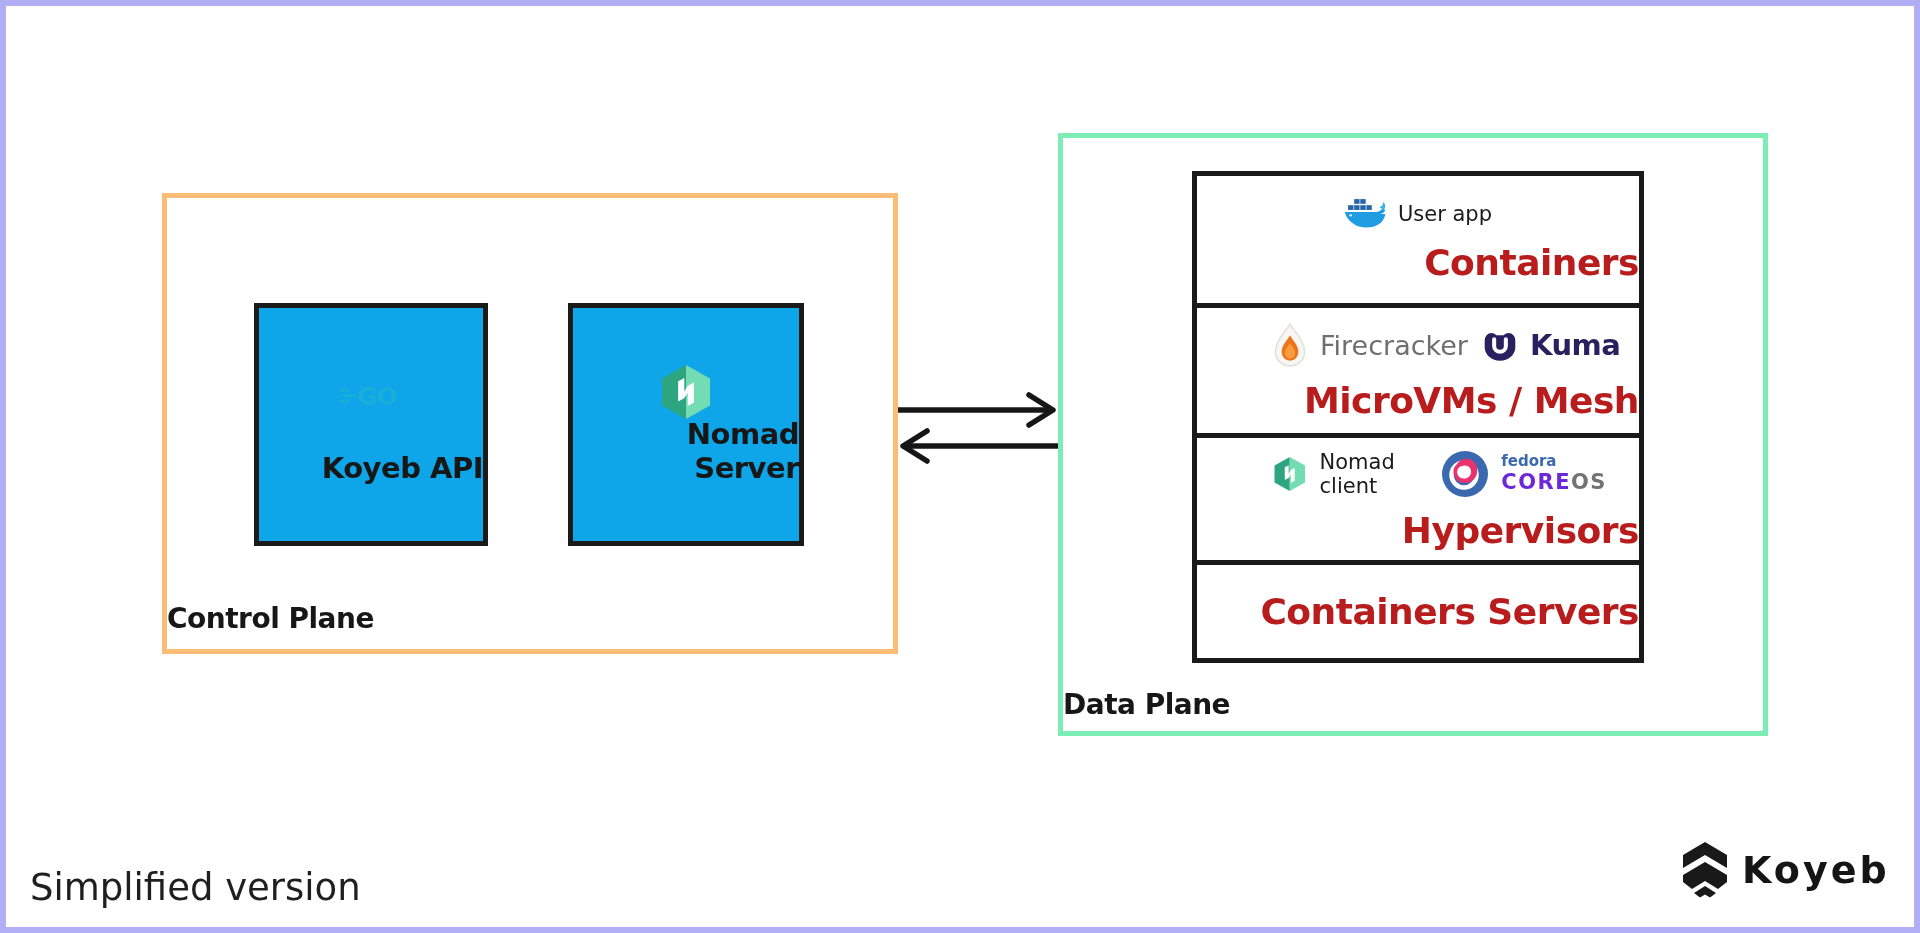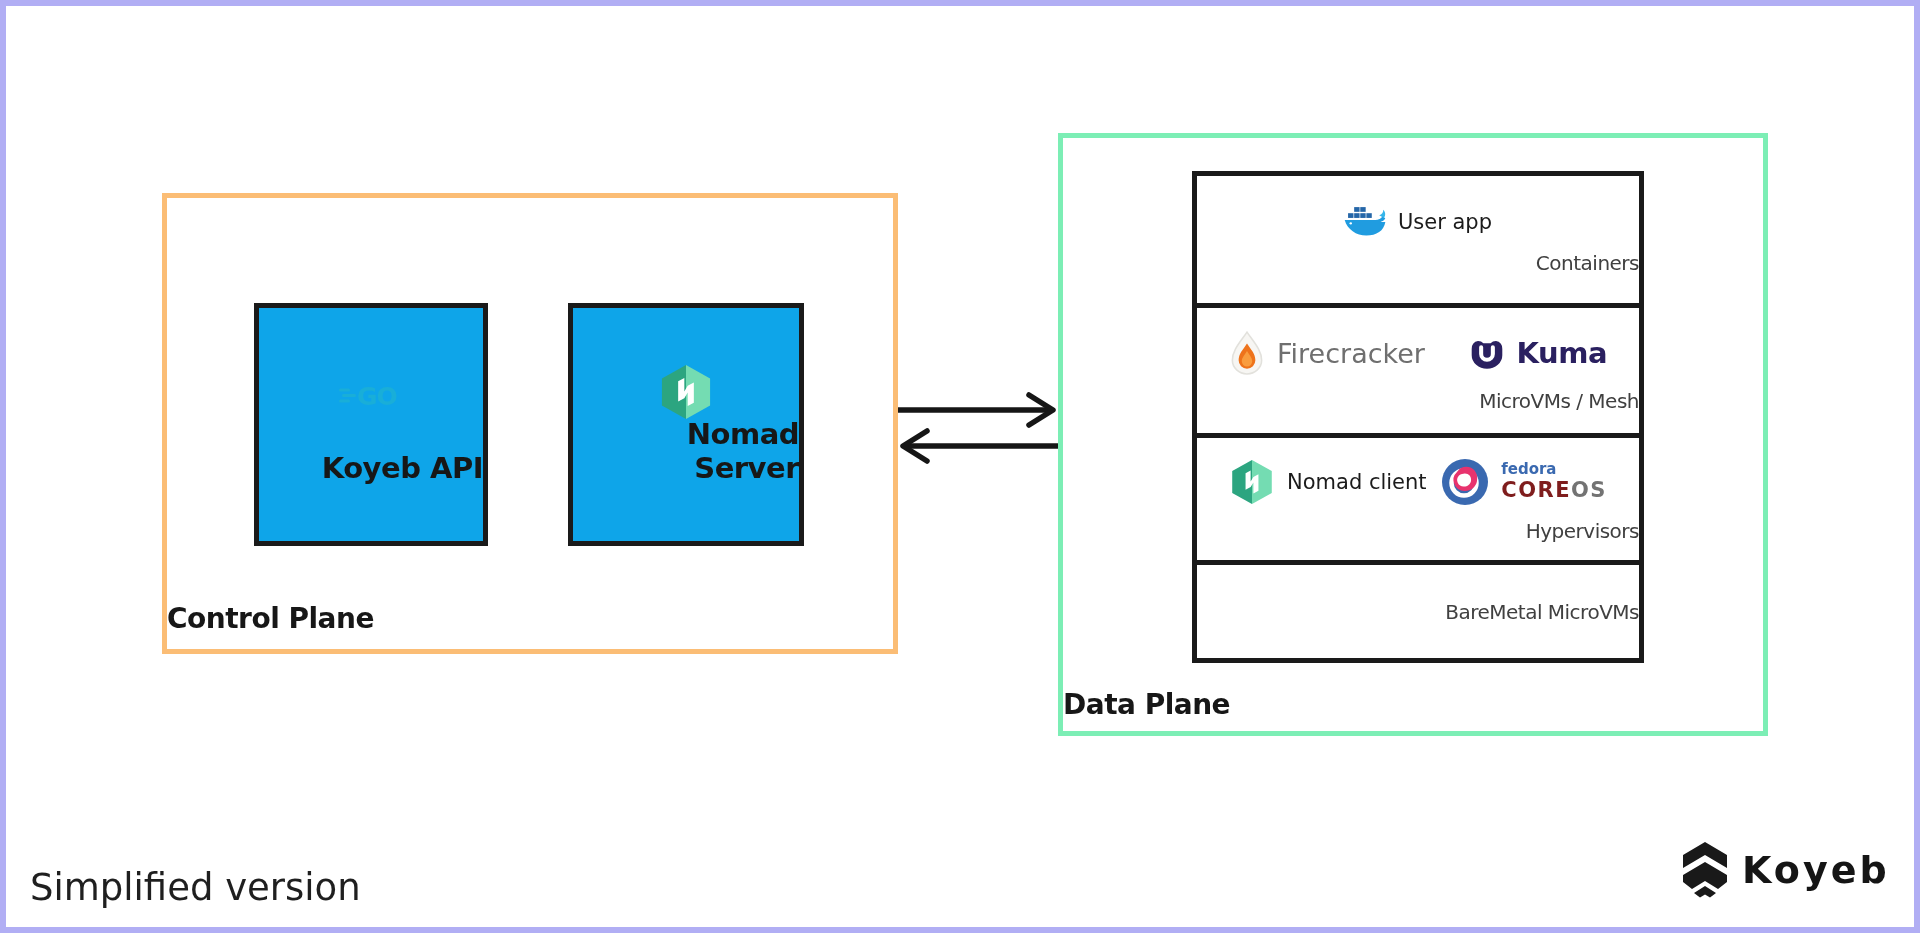--- a/index.html
+++ b/index.html
@@ -28,37 +28,37 @@
 
   
   .data-plane{position:absolute;left:1052px;top:127px;width:710px;height:603px;
               border:5px solid #7ceeb5;box-sizing:border-box;background:#fff;}
   .data-plane .plane-label{bottom:10px;}
   .stack{position:absolute;left:129px;top:33px;width:452px;height:492px;
          border:5px solid #1a1a1a;box-sizing:border-box;background:#fff;
          display:flex;flex-direction:column;}
   .layer{display:flex;flex-direction:column;align-items:flex-end;justify-content:center;
          gap:15px;box-sizing:border-box;}
-  .layer+.layer{border-top:5px solid #1a1a1a;}
+  .layer+.layer{border-top:5px solid #1a1a1a;padding-left:43px;}
   .layer-containers{flex:0 0 127px;}
   .layer-microvms{flex:0 0 130px;}
   .layer-hypervisors{flex:0 0 127px;}
   .layer-baremetal{flex:1 1 auto;}
-  .layer-title{font-size:20px;font-weight:400;color:#404040;line-height:1;letter-spacing:-.5px;}
+  .layer-title{font-size:36px;font-weight:700;color:#b91c1c;line-height:1;letter-spacing:-.5px;}
   .logo-row{display:flex;align-items:center;justify-content:center;gap:14px;
             width:100%;box-sizing:border-box;}
   .logo-row.spread{justify-content:space-between;padding:0 32px;}
   .logo-group{display:flex;align-items:center;gap:12px;}
   .logo-text{font-size:21px;color:#1b1b1b;}
   .firecracker-text{font-size:27px;color:#6f6f6f;}
   .kuma-text{font-size:29px;font-weight:800;color:#2a2060;letter-spacing:-.5px;}
   .fedora-block{display:flex;flex-direction:column;align-items:flex-start;line-height:1;gap:3px;}
   .fedora-small{font-size:15px;color:#3a69b0;font-weight:600;}
   .fedora-main{font-size:21px;font-weight:600;letter-spacing:1.5px;}
-  .fedora-core{color:#7f1d1d;}
+  .fedora-core{color:#6d28d9;}
   .fedora-os{color:#737373;}
 
   
   .title-heading{position:absolute;left:24px;top:794px;font-size:46px;font-weight:800;
                  color:#151515;letter-spacing:-1px;}
   .title-sub{position:absolute;left:24px;top:860px;font-size:37px;font-weight:400;color:#1f1f1f;}
   .brand{position:absolute;left:1676px;top:836px;display:flex;align-items:center;gap:14px;text-align:center;}
   .brand-name{font-size:38px;font-weight:700;letter-spacing:3px;color:#151515;}
 </style>
 </head>
@@ -168,21 +168,21 @@
             <span class="fedora-block">
               <span class="fedora-small">fedora</span>
               <span class="fedora-main"><span class="fedora-core">CORE</span><span class="fedora-os">OS</span></span>
             </span>
           </span>
         </div>
         <div class="layer-title">Hypervisors</div>
       </div>
 
       <div class="layer layer-baremetal">
-        <div class="layer-title">BareMetal MicroVMs</div>
+        <div class="layer-title">Containers Servers</div>
       </div>
 
     </div>
 
     <div class="plane-label">Data Plane</div>
   </div>
 
   <div class="title-sub">Simplified version</div>
 
   <div class="brand">

